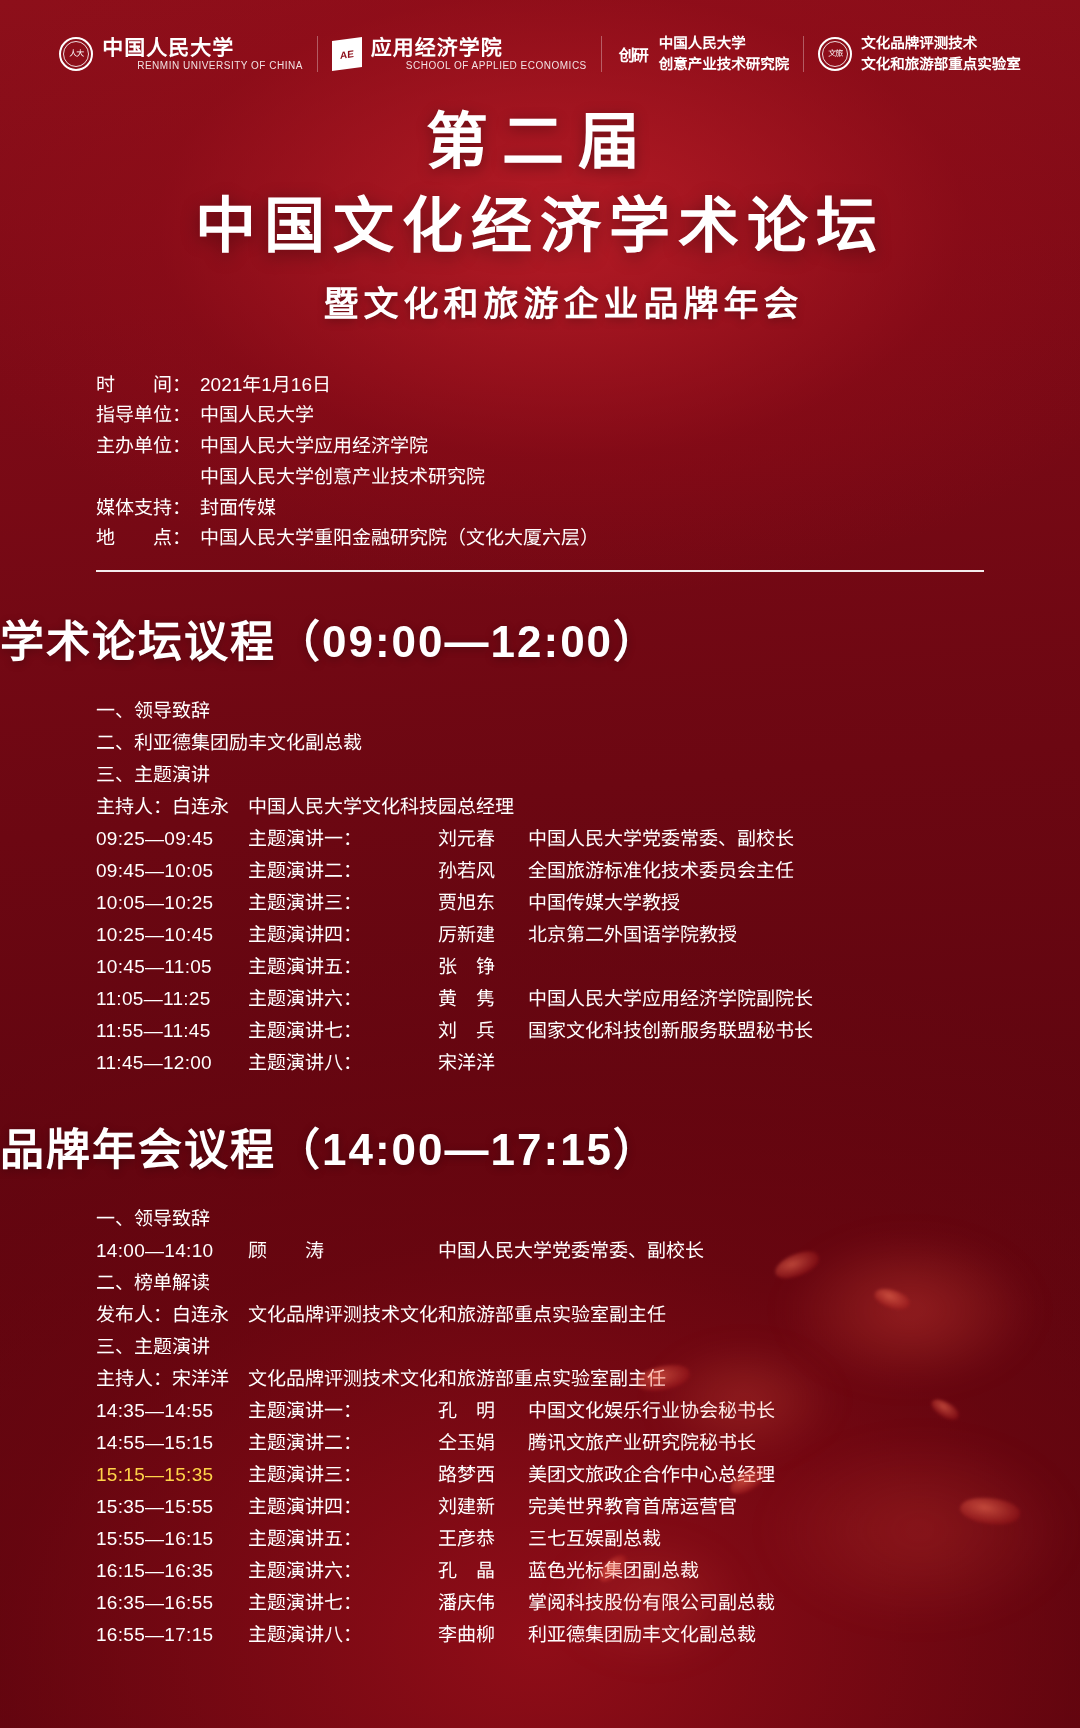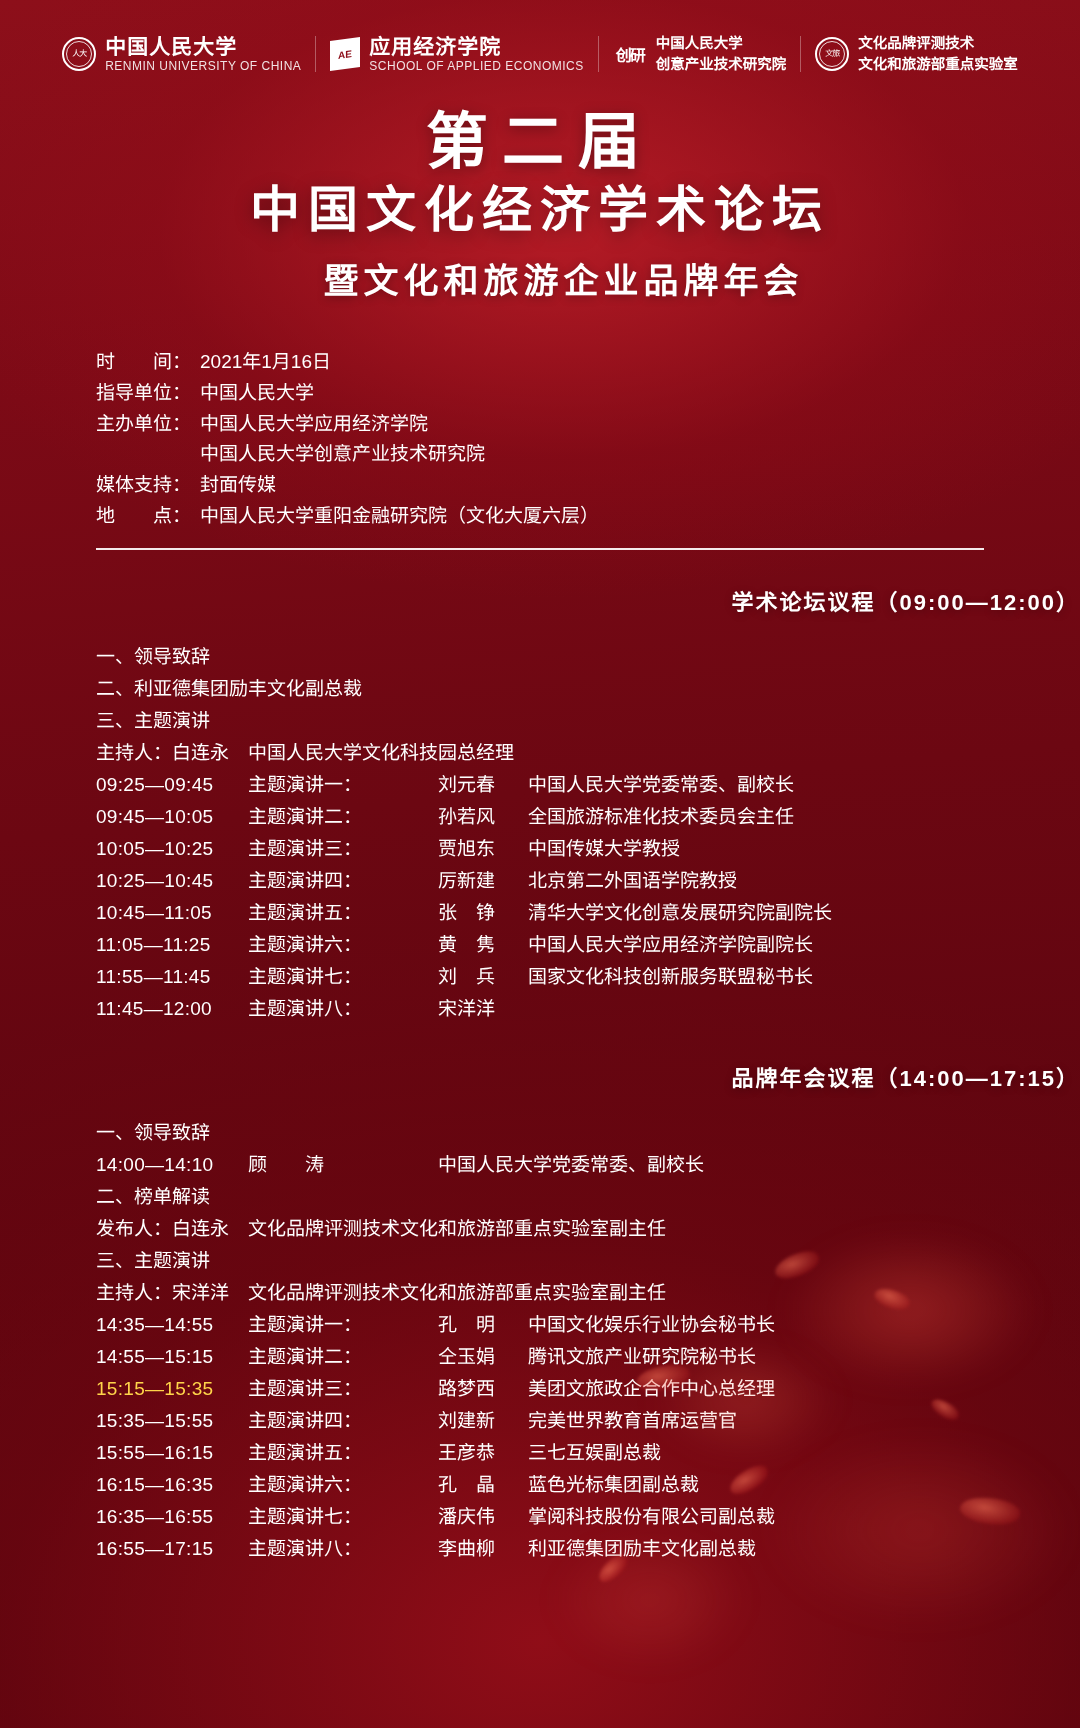--- a/index.html
+++ b/index.html
@@ -95,24 +95,25 @@
   .logo-text-cn {
     color: #ffffff;
     font-size: 21px;
     font-weight: 700;
     letter-spacing: 1px;
     line-height: 1.15;
     white-space: nowrap;
   }
   .logo-text-en {
     color: rgba(255,255,255,0.88);
-    font-size: 12px;
+    font-size: 10px;
     letter-spacing: 0.5px;
     line-height: 1.2;
     white-space: nowrap;
+    margin-left: 35px;
   }
   .logo-two-line {
     color: #ffffff;
     font-size: 14.5px;
     font-weight: 700;
     line-height: 1.45;
     white-space: nowrap;
   }
   .cube {
     width: 30px; height: 30px;
@@ -140,25 +141,25 @@
     font-family: "DejaVu Serif", "Liberation Serif", serif;
     font-size: 62px;
     font-weight: 700;
     color: #ffffff;
     letter-spacing: 14px;
     text-shadow: 0 3px 14px rgba(0,0,0,0.35);
     line-height: 1.1;
   }
   .title-line2 {
     font-family: "DejaVu Serif", "Liberation Serif", serif;
-    font-size: 50px;
+    font-size: 61px;
     font-weight: 700;
     color: #ffffff;
     letter-spacing: 8px;
-    margin-top: 6px;
+    margin-top: 16px;
     text-shadow: 0 4px 18px rgba(0,0,0,0.38);
     line-height: 1.12;
   }
   .title-sub {
     font-family: "DejaVu Serif", "Liberation Serif", serif;
     font-size: 35px;
     font-weight: 700;
     color: #ffffff;
     letter-spacing: 5px;
     margin-top: 14px;
@@ -186,23 +187,23 @@
     white-space: nowrap;
   }
   .rule {
     margin: 16px 96px 0 96px;
     height: 2px;
     background: rgba(255,255,255,0.92);
   }
 
   
   .section-head {
-    text-align: right;
-    color: #ffffff;
-    font-size: 22px;
+    text-align: left;
+    color: #ffffff;
+    font-size: 44px;
     font-weight: 700;
     letter-spacing: 2px;
     margin-top: 34px;
     margin-bottom: 26px;
     text-shadow: 0 2px 9px rgba(0,0,0,0.28);
   }
   .agenda {
     margin: 0 0 0 96px;
     color: #ffffff;
     font-size: 19px;
@@ -396,21 +397,20 @@
     <div class="a-row">
       <div class="a-time">10:25—10:45</div>
       <div class="a-topic">主题演讲四：</div>
       <div class="a-name">厉新建</div>
       <div class="a-org">北京第二外国语学院教授</div>
     </div>
     <div class="a-row">
       <div class="a-time">10:45—11:05</div>
       <div class="a-topic">主题演讲五：</div>
       <div class="a-name">张　铮</div>
-      <div class="a-org">清华大学文化创意发展研究院副院长</div>
     </div>
     <div class="a-row">
       <div class="a-time">11:05—11:25</div>
       <div class="a-topic">主题演讲六：</div>
       <div class="a-name">黄　隽</div>
       <div class="a-org">中国人民大学应用经济学院副院长</div>
     </div>
     <div class="a-row">
       <div class="a-time">11:55—11:45</div>
       <div class="a-topic">主题演讲七：</div>

